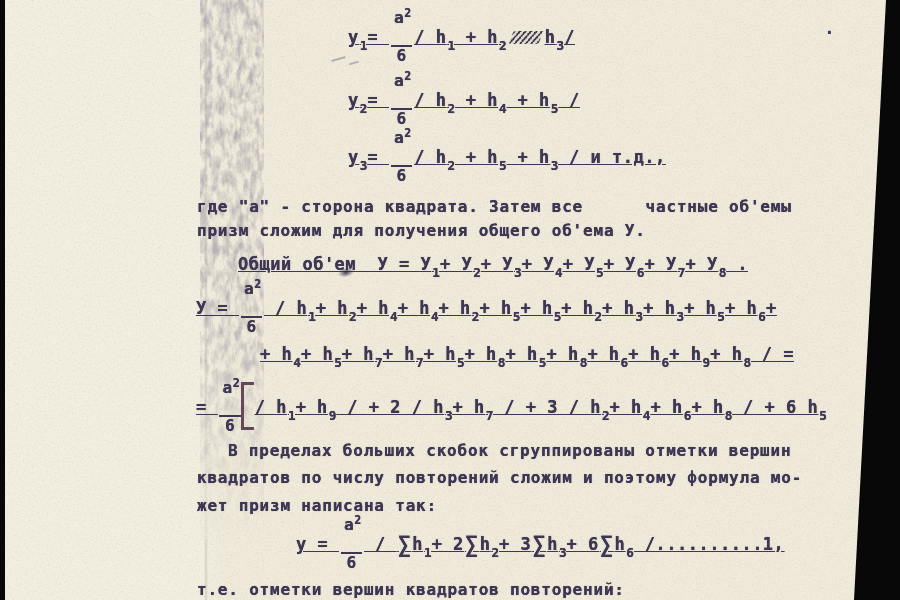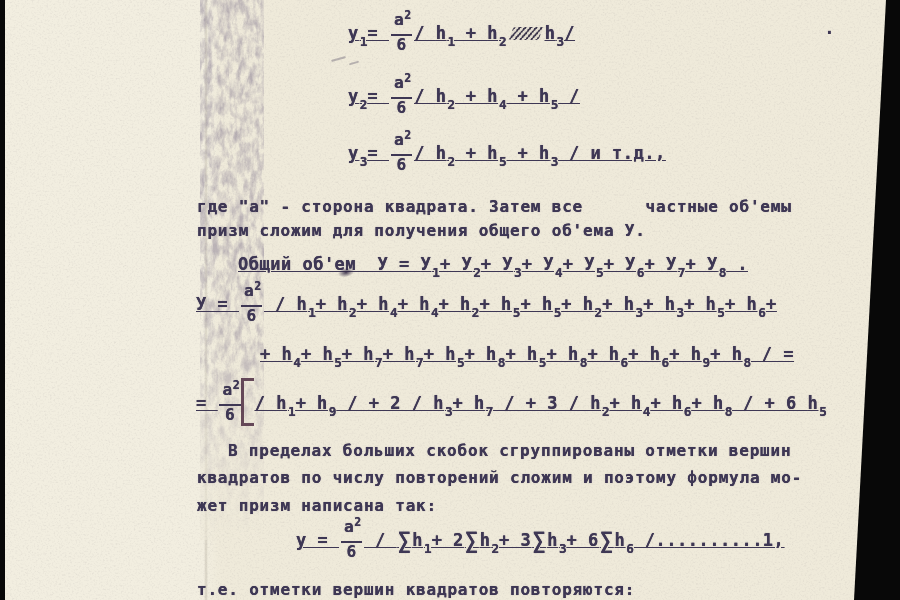--- a/index.html
+++ b/index.html
@@ -41,21 +41,21 @@
     text-shadow:0 0 .6px rgba(62,55,84,.95),0 0 1.4px rgba(62,55,84,.3);
     text-decoration:underline;
   }
   .formula.plain{height:30px;line-height:36px;}
   .fsb{font-size:.75em;vertical-align:-.52em;margin-left:1px;letter-spacing:0;}
   .frac{
     display:inline-flex;flex-direction:column;align-items:center;
     vertical-align:middle;line-height:1.02;font-size:.95em;margin:0 2px;
     transform:translateY(-2px);
   }
-  .fnum{border-bottom:2px solid currentColor;padding:0 1px 5px 3px;}
+  .fnum{border-bottom:2px solid currentColor;padding:0 1px 18px 3px;}
   .fsup{font-size:.72em;vertical-align:.55em;letter-spacing:0;}
   .fden{margin-top:1px;}
   .fsum{font-size:1.3em;vertical-align:-.1em;margin:0 1px;}
   .fsmudge{
     display:inline-block;width:30px;height:13px;margin:0 4px;vertical-align:-1px;
     background:repeating-linear-gradient(115deg,rgba(40,34,60,.9) 0 2px,rgba(40,34,60,.06) 2px 5px);
     transform:skewX(-22deg);border-radius:2px;filter:blur(.4px);
   }
   .fbracket{
     display:inline-block;width:10px;height:42px;vertical-align:middle;
@@ -119,20 +119,20 @@
 <div class="formula" style="left:196px;top:281px"><span class="ftxt">У = </span><span class="frac"><span class="fnum"><span class="fn">a</span><span class="fsup">2</span></span><span class="fden">6</span></span><span class="ftxt"> / </span><span class="fbase">h</span><span class="fsb">1</span><span class="ftxt">+ </span><span class="fbase">h</span><span class="fsb">2</span><span class="ftxt">+ </span><span class="fbase">h</span><span class="fsb">4</span><span class="ftxt">+ </span><span class="fbase">h</span><span class="fsb">4</span><span class="ftxt">+ </span><span class="fbase">h</span><span class="fsb">2</span><span class="ftxt">+ </span><span class="fbase">h</span><span class="fsb">5</span><span class="ftxt">+ </span><span class="fbase">h</span><span class="fsb">5</span><span class="ftxt">+ </span><span class="fbase">h</span><span class="fsb">2</span><span class="ftxt">+ </span><span class="fbase">h</span><span class="fsb">3</span><span class="ftxt">+ </span><span class="fbase">h</span><span class="fsb">3</span><span class="ftxt">+ </span><span class="fbase">h</span><span class="fsb">5</span><span class="ftxt">+ </span><span class="fbase">h</span><span class="fsb">6</span><span class="ftxt">+</span></div>
 <div class="formula plain" style="left:260px;top:336px"><span class="ftxt">+ </span><span class="fbase">h</span><span class="fsb">4</span><span class="ftxt">+ </span><span class="fbase">h</span><span class="fsb">5</span><span class="ftxt">+ </span><span class="fbase">h</span><span class="fsb">7</span><span class="ftxt">+ </span><span class="fbase">h</span><span class="fsb">7</span><span class="ftxt">+ </span><span class="fbase">h</span><span class="fsb">5</span><span class="ftxt">+ </span><span class="fbase">h</span><span class="fsb">8</span><span class="ftxt">+ </span><span class="fbase">h</span><span class="fsb">5</span><span class="ftxt">+ </span><span class="fbase">h</span><span class="fsb">8</span><span class="ftxt">+ </span><span class="fbase">h</span><span class="fsb">6</span><span class="ftxt">+ </span><span class="fbase">h</span><span class="fsb">6</span><span class="ftxt">+ </span><span class="fbase">h</span><span class="fsb">9</span><span class="ftxt">+ </span><span class="fbase">h</span><span class="fsb">8</span><span class="ftxt"> / =</span></div>
 <div class="formula" style="left:196px;top:380px"><span class="ftxt">= </span><span class="frac"><span class="fnum"><span class="fn">a</span><span class="fsup">2</span></span><span class="fden">6</span></span><span class="fbracket"></span><span class="ftxt">/ </span><span class="fbase">h</span><span class="fsb">1</span><span class="ftxt">+ </span><span class="fbase">h</span><span class="fsb">9</span><span class="ftxt"> / + 2 / </span><span class="fbase">h</span><span class="fsb">3</span><span class="ftxt">+ </span><span class="fbase">h</span><span class="fsb">7</span><span class="ftxt"> / + 3 / </span><span class="fbase">h</span><span class="fsb">2</span><span class="ftxt">+ </span><span class="fbase">h</span><span class="fsb">4</span><span class="ftxt">+ </span><span class="fbase">h</span><span class="fsb">6</span><span class="ftxt">+ </span><span class="fbase">h</span><span class="fsb">8</span><span class="ftxt"> / + 6 </span><span class="fbase">h</span><span class="fsb">5</span></div>
 
 <div class="tline" style="left:228px;top:441px">В пределах больших скобок сгруппированы отметки вершин</div>
 <div class="tline" style="left:197px;top:468px">квадратов по числу повторений сложим и поэтому формула мо-</div>
 <div class="tline" style="left:197px;top:496px">жет призм написана так:</div>
 
 <div class="formula" style="left:296px;top:517px"><span class="ftxt">у = </span><span class="frac"><span class="fnum"><span class="fn">a</span><span class="fsup">2</span></span><span class="fden">6</span></span><span class="ftxt"> / </span><span class="fsum">∑</span><span class="fbase">h</span><span class="fsb">1</span><span class="ftxt">+ 2</span><span class="fsum">∑</span><span class="fbase">h</span><span class="fsb">2</span><span class="ftxt">+ 3</span><span class="fsum">∑</span><span class="fbase">h</span><span class="fsb">3</span><span class="ftxt">+ 6</span><span class="fsum">∑</span><span class="fbase">h</span><span class="fsb">6</span><span class="ftxt"> /..........1,</span></div>
 
-<div class="tline" style="left:197px;top:580px">т.е. отметки вершин квадратов повторяются:</div>
+<div class="tline" style="left:197px;top:580px">т.е. отметки вершин квадратов повторений:</div>
 
 <div class="stray-dot">·</div>
 <div class="pencil p1"></div>
 <div class="pencil p2"></div>
 
 <div class="right-wedge"></div>
 <div class="left-strip"></div>
 
 </body></html>

